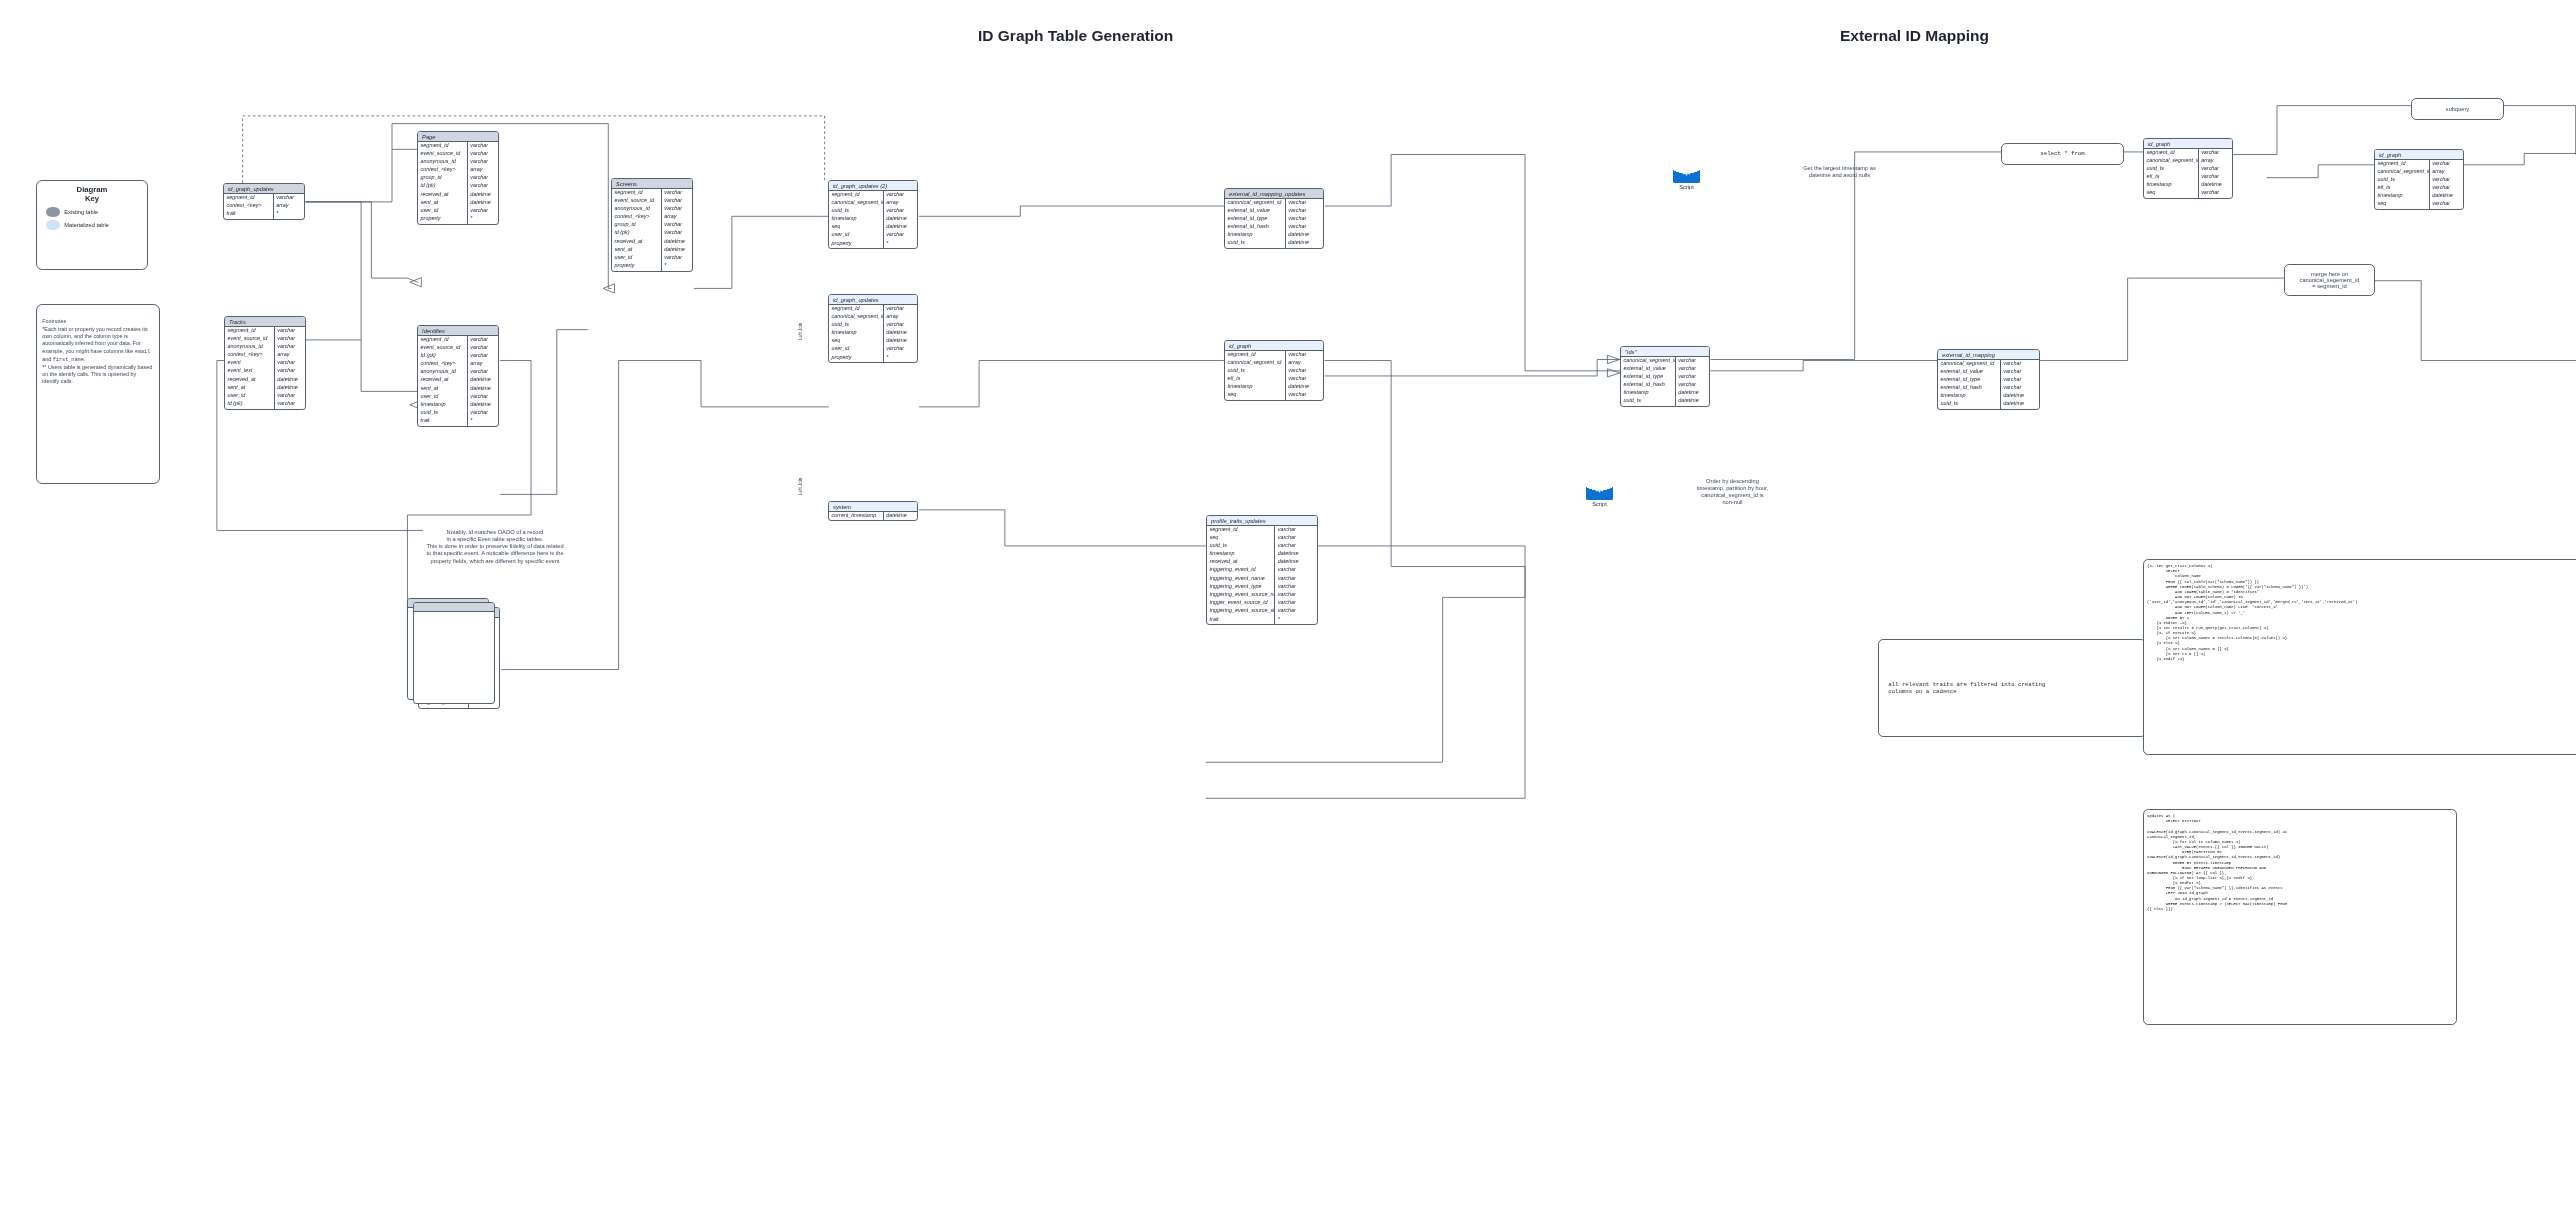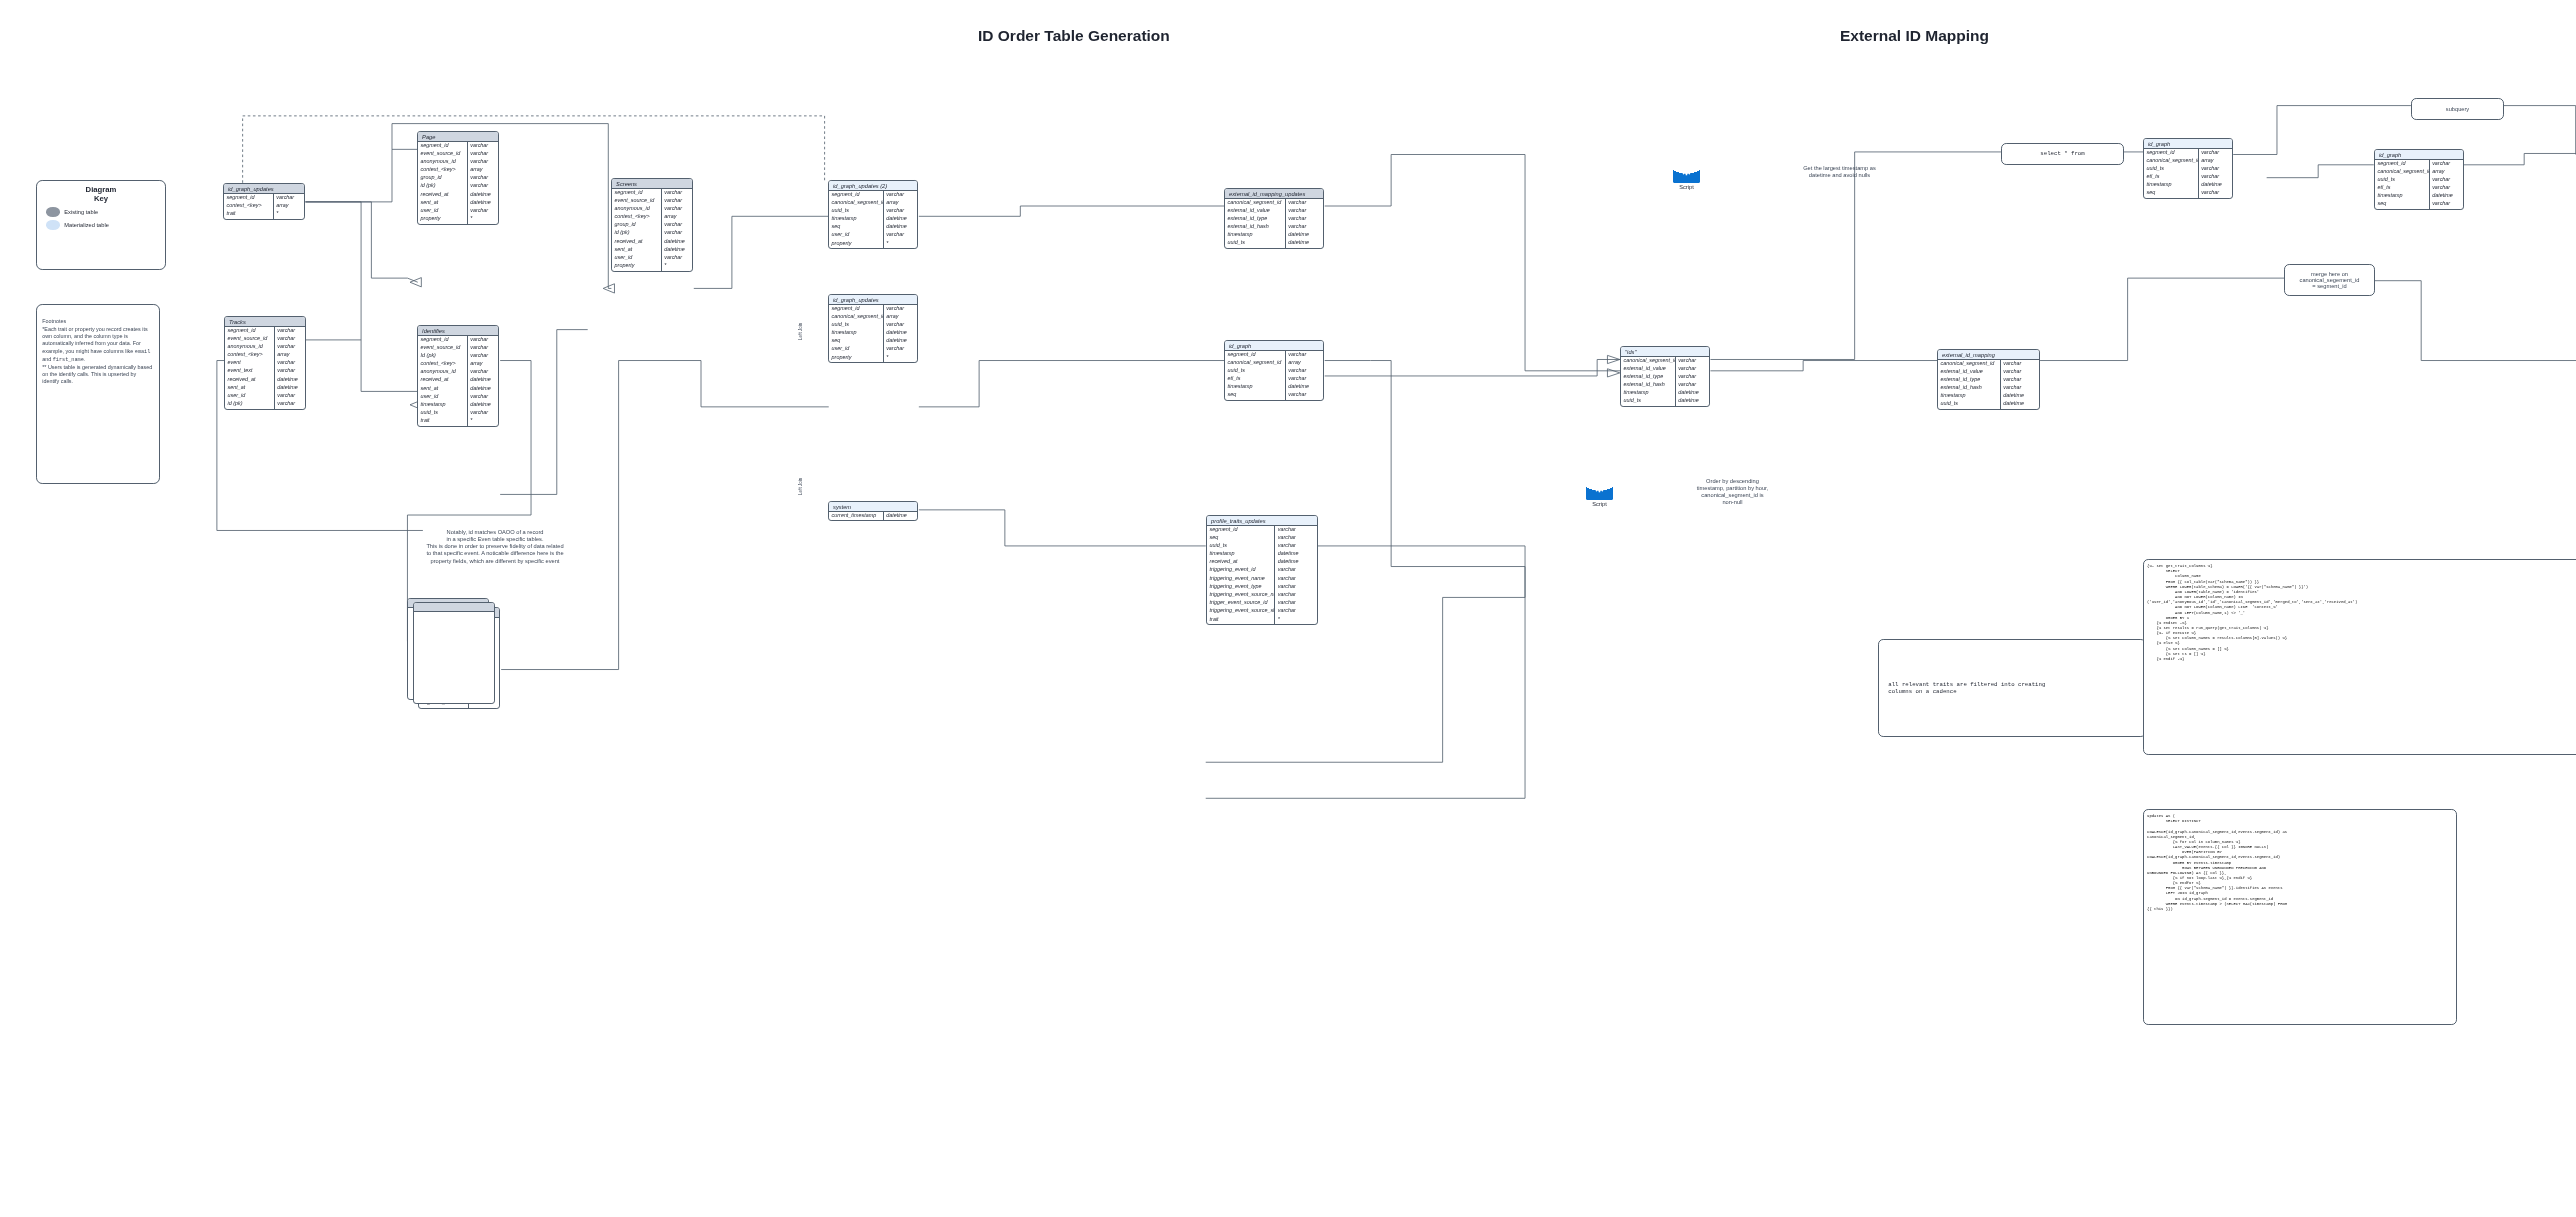--- a/index.html
+++ b/index.html
@@ -124,24 +124,24 @@
     <path d="M5520 700 H 5960 V 700"></path>
     <path d="M5520 1000 H 6000 V 880 H 6028"></path>
     <path d="M6150 650 l -10 22 h 20 Z" fill="#fff" stroke="#53606e"></path>
 
     <path d="M795 548 l 22 -9 v 18 Z"></path>
     <path d="M795 786 l 22 -9 v 18 Z"></path>
     <path d="M1170 560 l 22 -9 v 18 Z"></path>
     <path d="M795 1240 l 22 -9 v 18 Z"></path>
   </svg>
 
-  <div class="section-title" style="left:978px;top:27px;">ID Order Table Generation</div>
+  <div class="section-title" style="left:978px;top:27px;">ID Graph Table Generation</div>
   <div class="section-title" style="left:1840px;top:27px;">External ID Mapping</div>
 
-  <div class="keybox" style="left:36px;top:180px;width:130px;height:90px;">
+  <div class="keybox" style="left:36px;top:180px;width:112px;height:90px;">
     <div class="ttl">
       <span>Diagram</span><br><span>Key</span>
     </div>
     <div class="keyrow">
       <span class="swatch sw-existing"></span>
       <span>Existing table</span>
     </div>
     <div class="keyrow">
       <span class="swatch sw-mat"></span>
       <span>Materialized table</span>

